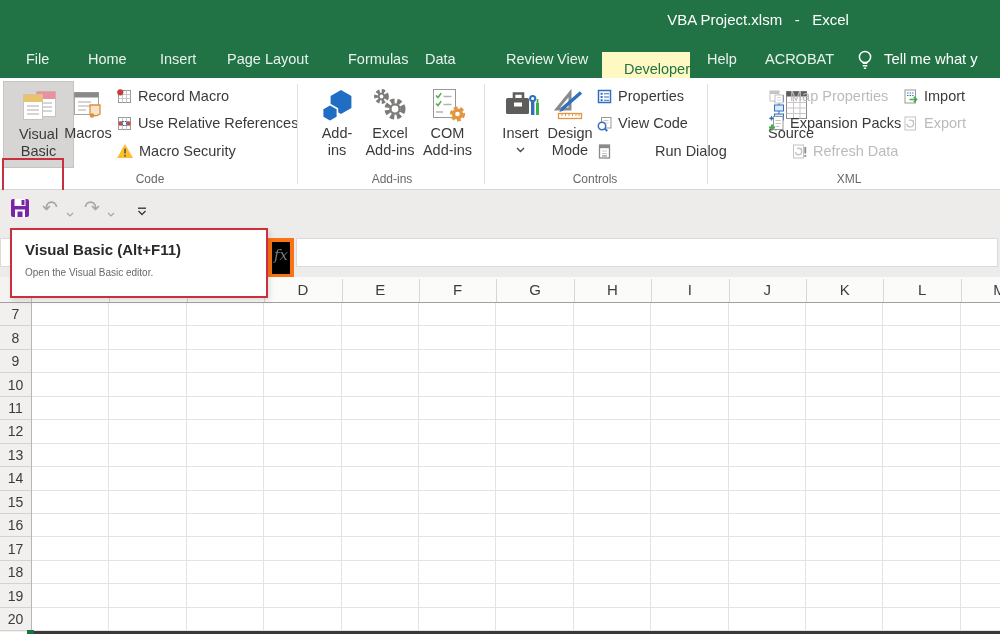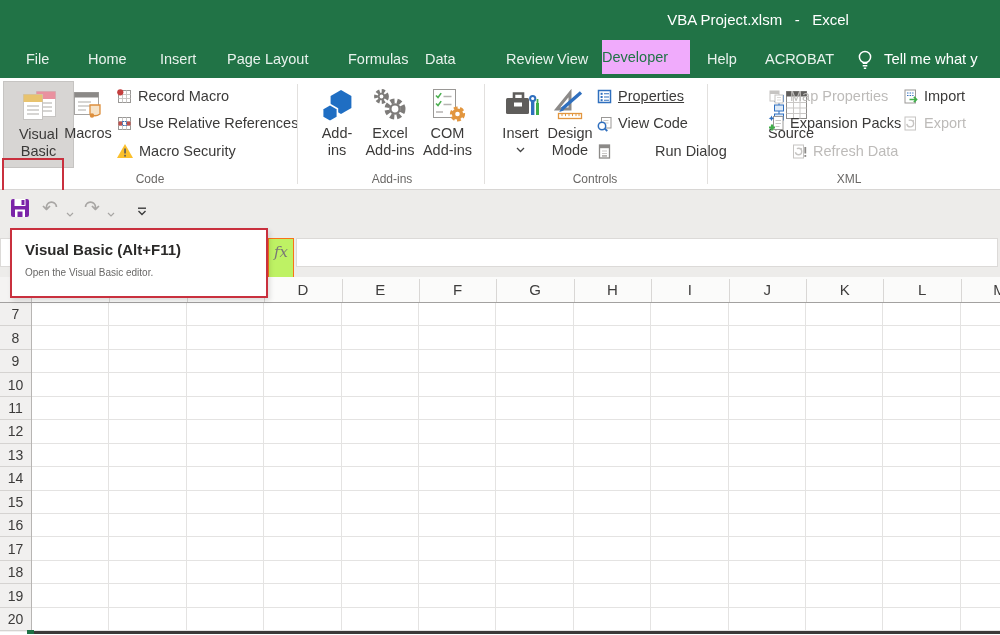--- a/index.html
+++ b/index.html
@@ -12,22 +12,22 @@
 
   
   .titlebar { position:absolute; left:0; top:0; width:1000px; height:40px; background:#217346; }
   .win-title { position:absolute; left:758px; top:11px; transform:translateX(-50%);
     color:#ffffff; font-size:15px; white-space:pre; }
 
   
   .menubar { position:absolute; left:0; top:40px; width:1000px; height:38px; background:#217346; }
   .mtab { position:absolute; top:0; height:38px; line-height:38px; color:#e9f2ed;
     font-size:14.5px; white-space:nowrap; cursor:default; }
-  .mtab.active { background:#f0abfc; color:#217346; top:0; height:34px; line-height:34px;
-    text-align:left; }
+  .mtab.active { background:#fef9c3; color:#217346; top:12px; height:34px; line-height:34px;
+    text-align:right; }
   .tellme { position:absolute; top:0; height:38px; line-height:38px; color:#ffffff; font-size:14.8px; white-space:nowrap; }
   .bulb { position:absolute; top:9px; }
 
   
   .ribbon { position:absolute; left:0; top:78px; width:1000px; height:112px; background:#ffffff;
     border-bottom:1px solid #d8d6d4; }
   .rdiv { position:absolute; top:6px; width:1px; height:100px; background:#e2e0de; }
   .rgrouplab { position:absolute; top:94px; height:15px; text-align:center; font-size:12px; color:#6a6866; }
   .rbig { position:absolute; top:3px; height:87px; display:flex; flex-direction:column; align-items:center; }
   .rbig .icn { height:40px; display:flex; align-items:center; justify-content:center; margin-top:4px; }
@@ -37,21 +37,21 @@
     font-size:14.5px; color:#3b3a39; white-space:nowrap; }
   .rsmall.dis { color:#bdbbb9;text-align:right; }
   .vb-redbox { position:absolute; left:2px; top:80px; width:62px; height:89px;
     border:2.5px solid #c9303e; pointer-events:none; }
 
   
   .band { position:absolute; left:0; top:190px; width:1000px; height:87px; background:#edecea; }
   .qatbtn { position:absolute; top:6px; height:24px; display:flex; align-items:center; }
   .undoglyph { font-size:19px; color:#a8a6a4; line-height:20px; }
   .namebox { position:absolute; left:0; top:48px; width:266px; height:29px; background:#fff; border:1px solid #dcdad8; }
-  .fxbox { position:absolute; left:268px; top:48px; width:26px; height:40px; background:#bef264; border:1px solid #f97316;
+  .fxbox { position:absolute; left:268px; top:48px; width:26px; height:40px; background:#000000; border:4px solid #f97316;
     text-align:center; line-height:27px; font-family:"DejaVu Serif", serif; font-style:italic; font-size:15px; color:#7a7876; }
   .fmlbar { position:absolute; left:296px; top:48px; width:702px; height:29px; background:#fff; border:1px solid #dcdad8; }
 
   
   .colheaders { position:absolute; left:0; top:277px; width:1000px; height:26px; background:#fbfbfa;
     border-bottom:1px solid #a3a1a0; }
   .corner { position:absolute; left:0; top:0; width:32px; height:25px; background:#f4f3f2; border-right:1px solid #c9c7c5; }
   .colhead { position:absolute; top:0; height:25px; line-height:25px; width:40px; margin-left:-20px;
     text-align:center; font-size:15px; color:#3e3d3c; }
   .colsep { position:absolute; top:2px; height:23px; width:1px; background:#d9d7d5; }
@@ -238,21 +238,21 @@
         <path d="M7.2 23 l2.2-3.6 2.4 2z" fill="#2f6fbe"></path>
         <rect x="6.5" y="24.5" width="23" height="5" fill="#fff" stroke="#e2963f" stroke-width="1.3"></rect>
         <path d="M10 24.5 v2.6 M13.5 24.5 v2.6 M17 24.5 v2.6 M20.5 24.5 v2.6 M24 24.5 v2.6 M27 24.5 v2.6" stroke="#e2963f"></path>
       </svg>
     </div>
     <div class="lab">
       <span style="display:block">Design</span>
       <span style="display:block">Mode</span>
     </div>
   </div>
-  <div class="rsmall" style="left:596px; top:8px;text-decoration:underline;">
+  <div class="rsmall" style="left:596px; top:8px;">
     <svg width="17" height="17" viewBox="0 0 17 17">
       <rect x="2.5" y="2.5" width="12" height="12" fill="#fff" stroke="#2f6fbe" stroke-width="1.5"></rect>
       <rect x="4.6" y="4.8" width="2" height="2" fill="#2f6fbe"></rect>
       <rect x="4.6" y="8" width="2" height="2" fill="#2f6fbe"></rect>
       <rect x="4.6" y="11.2" width="2" height="2" fill="#2f6fbe"></rect>
       <path d="M8 5.8 h5 M8 9 h5 M8 12.2 h5" stroke="#2f6fbe" stroke-width="1.1"></path>
     </svg>
     <span>Properties</span>
   </div>
   <div class="rsmall" style="left:596px; top:35px;">

